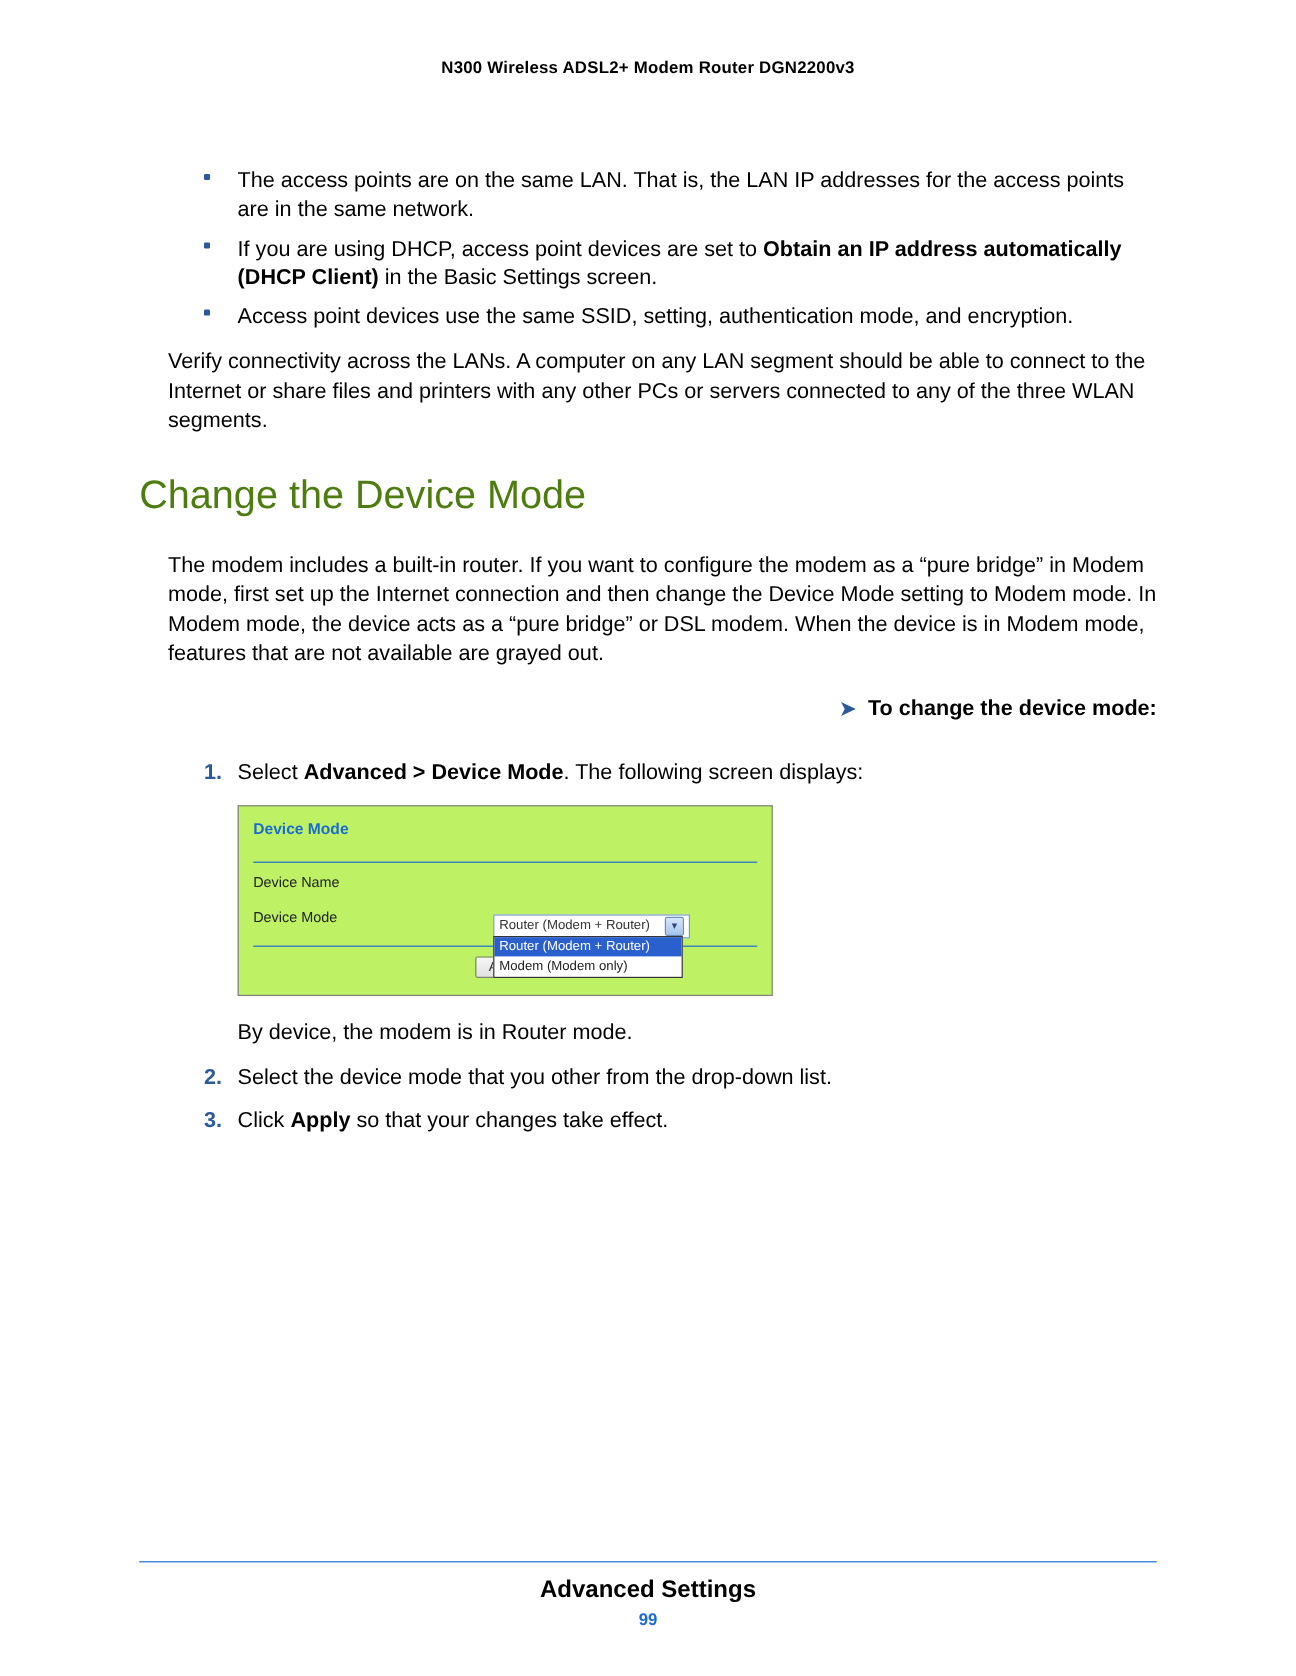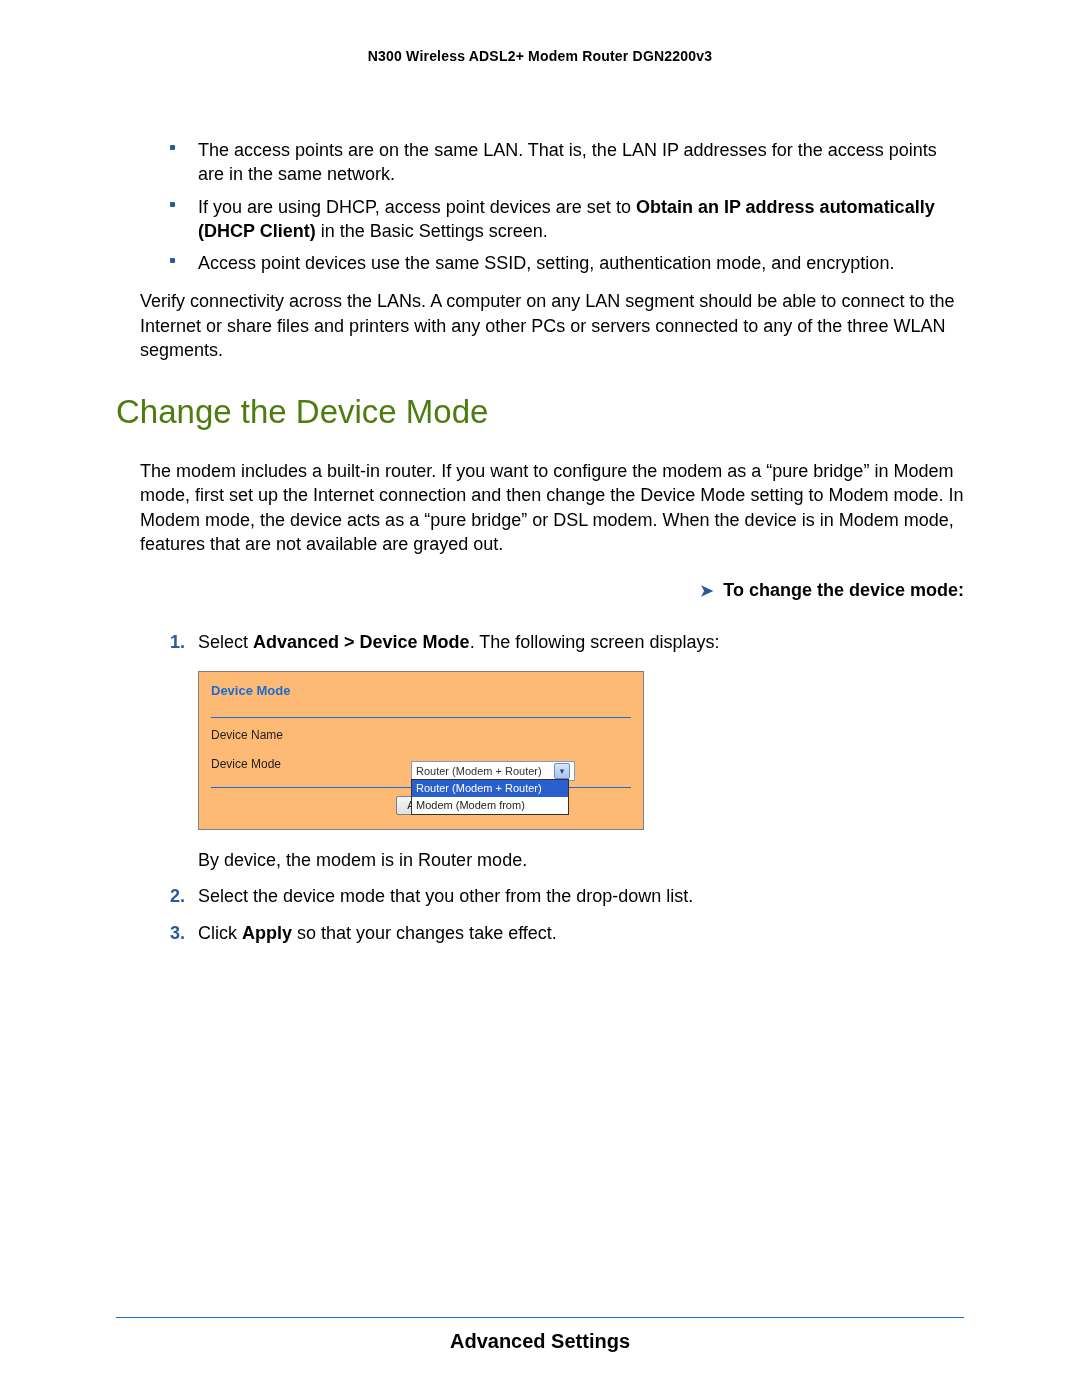--- a/index.html
+++ b/index.html
@@ -94,21 +94,21 @@
     font-weight: bold;
     color: #2a5a9a;
   }
   .bold { font-weight: bold; }
 
   
   .device-box {
     margin: 16px 0 18px 0;
     width: 420px;
     border: 1px solid #808080;
-    background: #fdba74;
+    background: #bef264;
     font-family: Arial, sans-serif;
     font-size: 12px;
     padding: 10px 12px 14px 12px;
     position: relative;
   }
   .device-box .title {
     color: #1b6cd1;
     font-weight: bold;
     font-size: 13px;
     margin-bottom: 18px;
@@ -265,21 +265,21 @@
           </div>
           <div class="row">
             <div class="label">Device Mode</div>
             <div class="select-wrap">
               <div class="select-box">
                 <span>Router (Modem + Router)</span>
                 <span class="arrow">▾</span>
               </div>
               <div class="dropdown">
                 <div class="opt sel">Router (Modem + Router)</div>
-                <div class="opt">Modem (Modem from)</div>
+                <div class="opt">Modem (Modem only)</div>
               </div>
             </div>
           </div>
           <hr class="sep2">
           <div class="apply-row">
             <span class="apply-btn">Apply</span>
           </div>
         </div>
 
         <div>By device, the modem is in Router mode.</div>
@@ -291,15 +291,16 @@
       <li>
         <span class="num">3.</span>
         <span>Click </span><span class="bold">Apply</span><span> so that your changes take effect.</span>
       </li>
     </ol>
   </div>
 
   <div class="footer-area">
     <hr>
     <div class="footer-title">Advanced Settings</div>
+    <div class="footer-page">99</div>
   </div>
 
 </div>
 
 </body></html>

